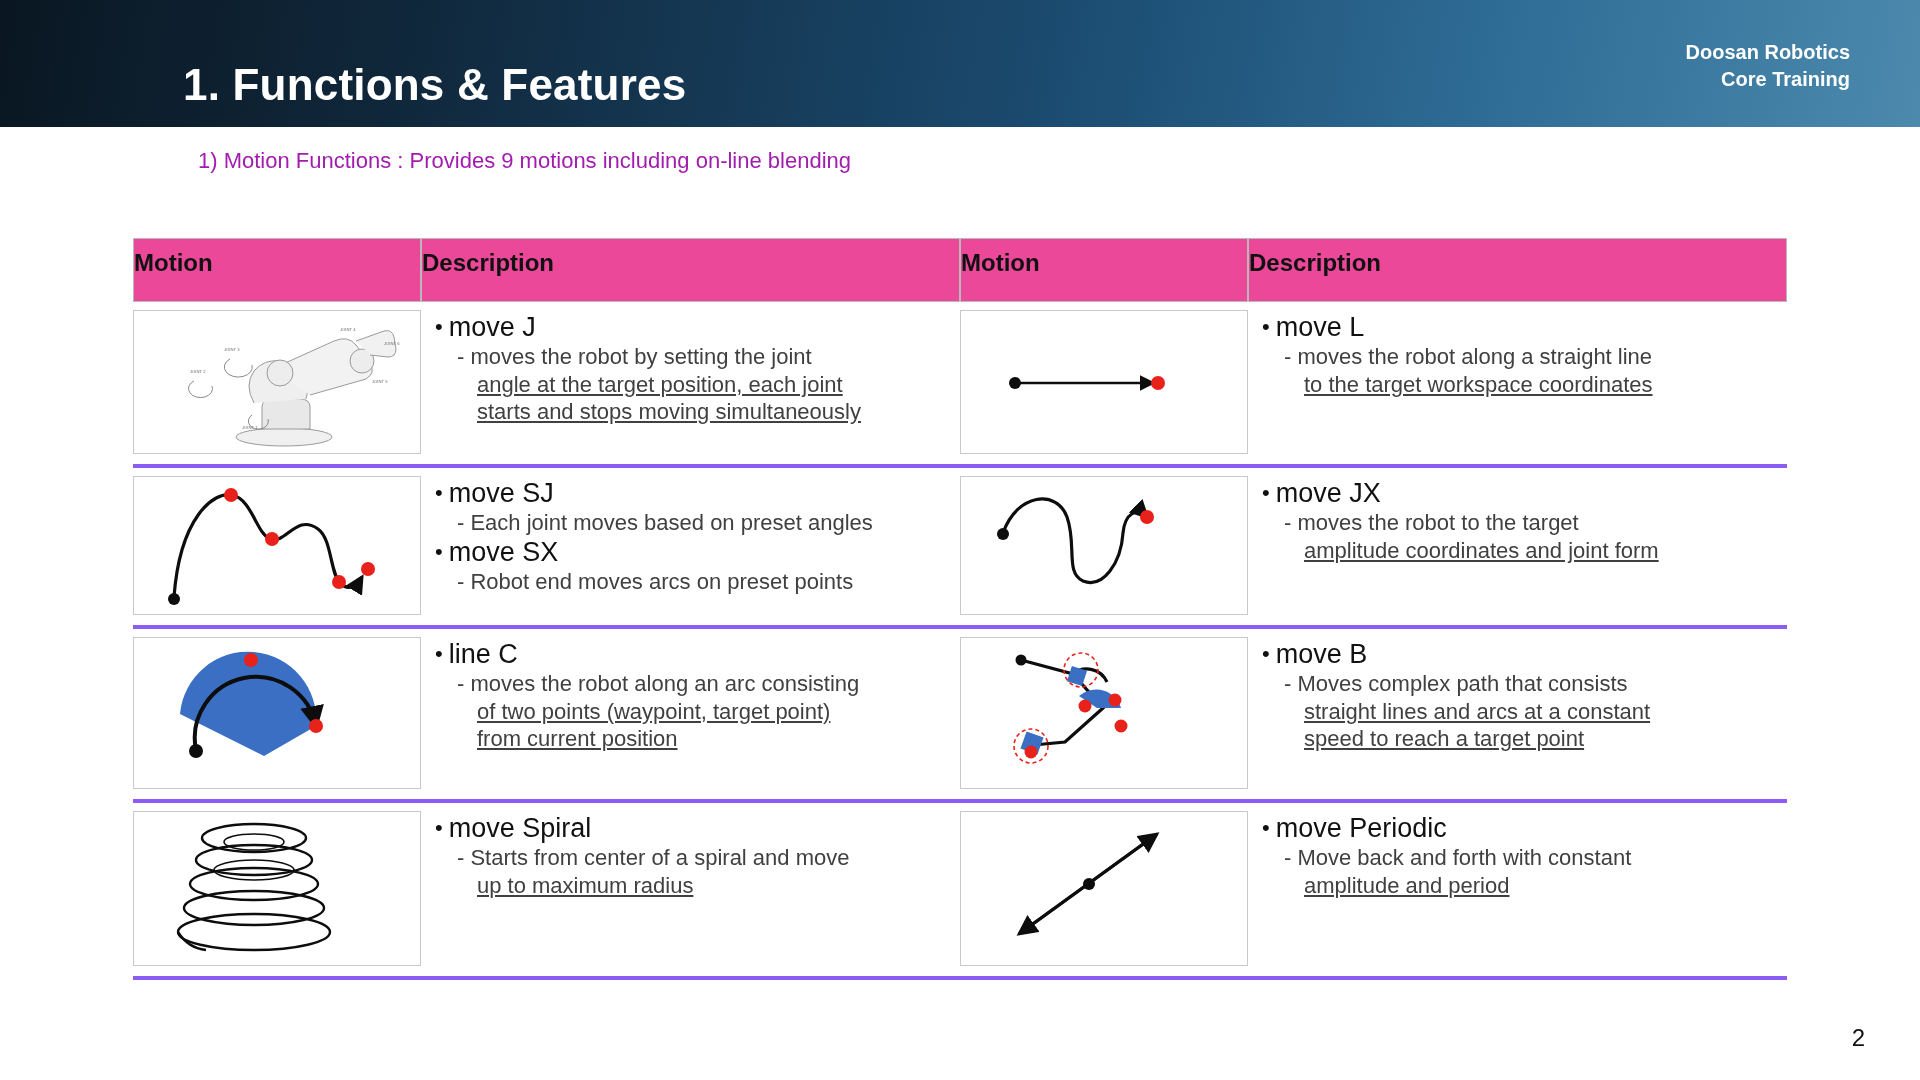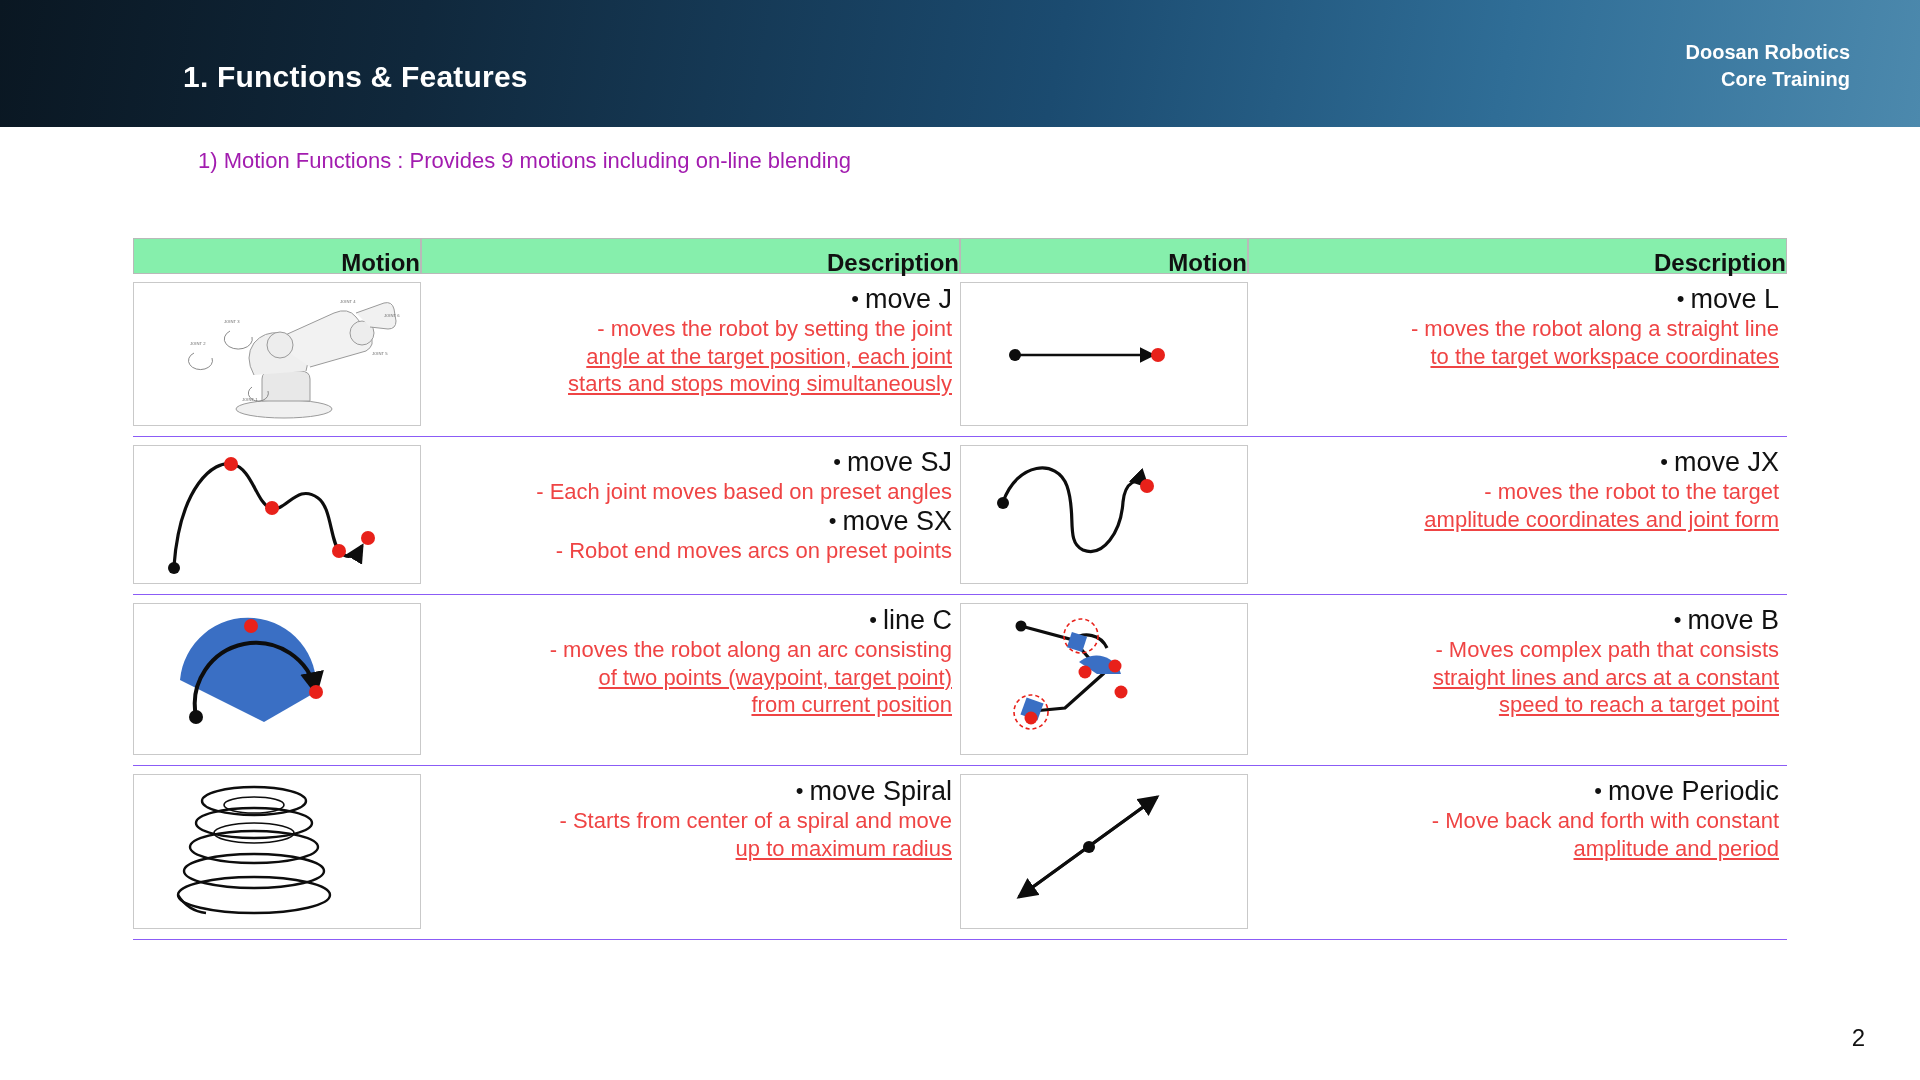--- a/index.html
+++ b/index.html
@@ -22,21 +22,21 @@
     left: 0;
     top: 0;
     width: 1920px;
     height: 127px;
     background: linear-gradient(100deg, #0a1722 0%, #10283c 22%, #1b4b70 55%, #2f6d96 78%, #4c89ad 100%);
   }
   .header-title {
     position: absolute;
     left: 183px;
     top: 60px;
-    font-size: 30px;
+    font-size: 44px;
     font-weight: bold;
     color: #ffffff;
     letter-spacing: 0.2px;
   }
   .brand-block {
     position: absolute;
     right: 70px;
     top: 39px;
     text-align: right;
     color: #ffffff;
@@ -60,38 +60,37 @@
     position: absolute;
     left: 133px;
     top: 238px;
     width: 1654px;
   }
   .hdr-row {
     display: flex;
     width: 100%;
   }
   .hdr-cell {
-    background: #86efac;
+    background: #ec4899;
     border: 1px solid #b9b9b9;
-    height: 36px;
+    height: 64px;
     line-height: 48px;
-    text-align: right;
+    text-align: left;
     font-size: 24px;
     font-weight: bold;
     color: #111111;
     box-sizing: border-box;
   }
   .col-motion { width: 288px; }
   .col-desc   { width: 539px; }
 
   .body-row {
     display: flex;
     width: 100%;
-    border-bottom: 1px solid #8b5cf6;
-    text-align: right;
+    border-bottom: 4px solid #8b5cf6;
   }
   .cell-motion {
     width: 288px;
     box-sizing: border-box;
     border: 1px solid #c9c9c9;
     background: #ffffff;
     margin: 8px 0 10px 0;
     position: relative;
     overflow: hidden;
   }
@@ -102,21 +101,21 @@
   }
   .bullet-line {
     font-size: 27px;
     color: #111111;
     line-height: 1.16;
     white-space: nowrap;
   }
   .bullet-line .dot { font-size: 22px; vertical-align: 2px; margin-right: 6px; }
   .sub-line {
     font-size: 22px;
-    color: #ef4444;
+    color: #404040;
     line-height: 1.24;
     padding-left: 22px;
   }
   .sub-cont { padding-left: 42px; text-decoration: underline; }
 
   .row-h1 .cell-motion { height: 144px; }
   .row-h2 .cell-motion { height: 139px; }
   .row-h3 .cell-motion { height: 152px; }
   .row-h4 .cell-motion { height: 155px; }
 

